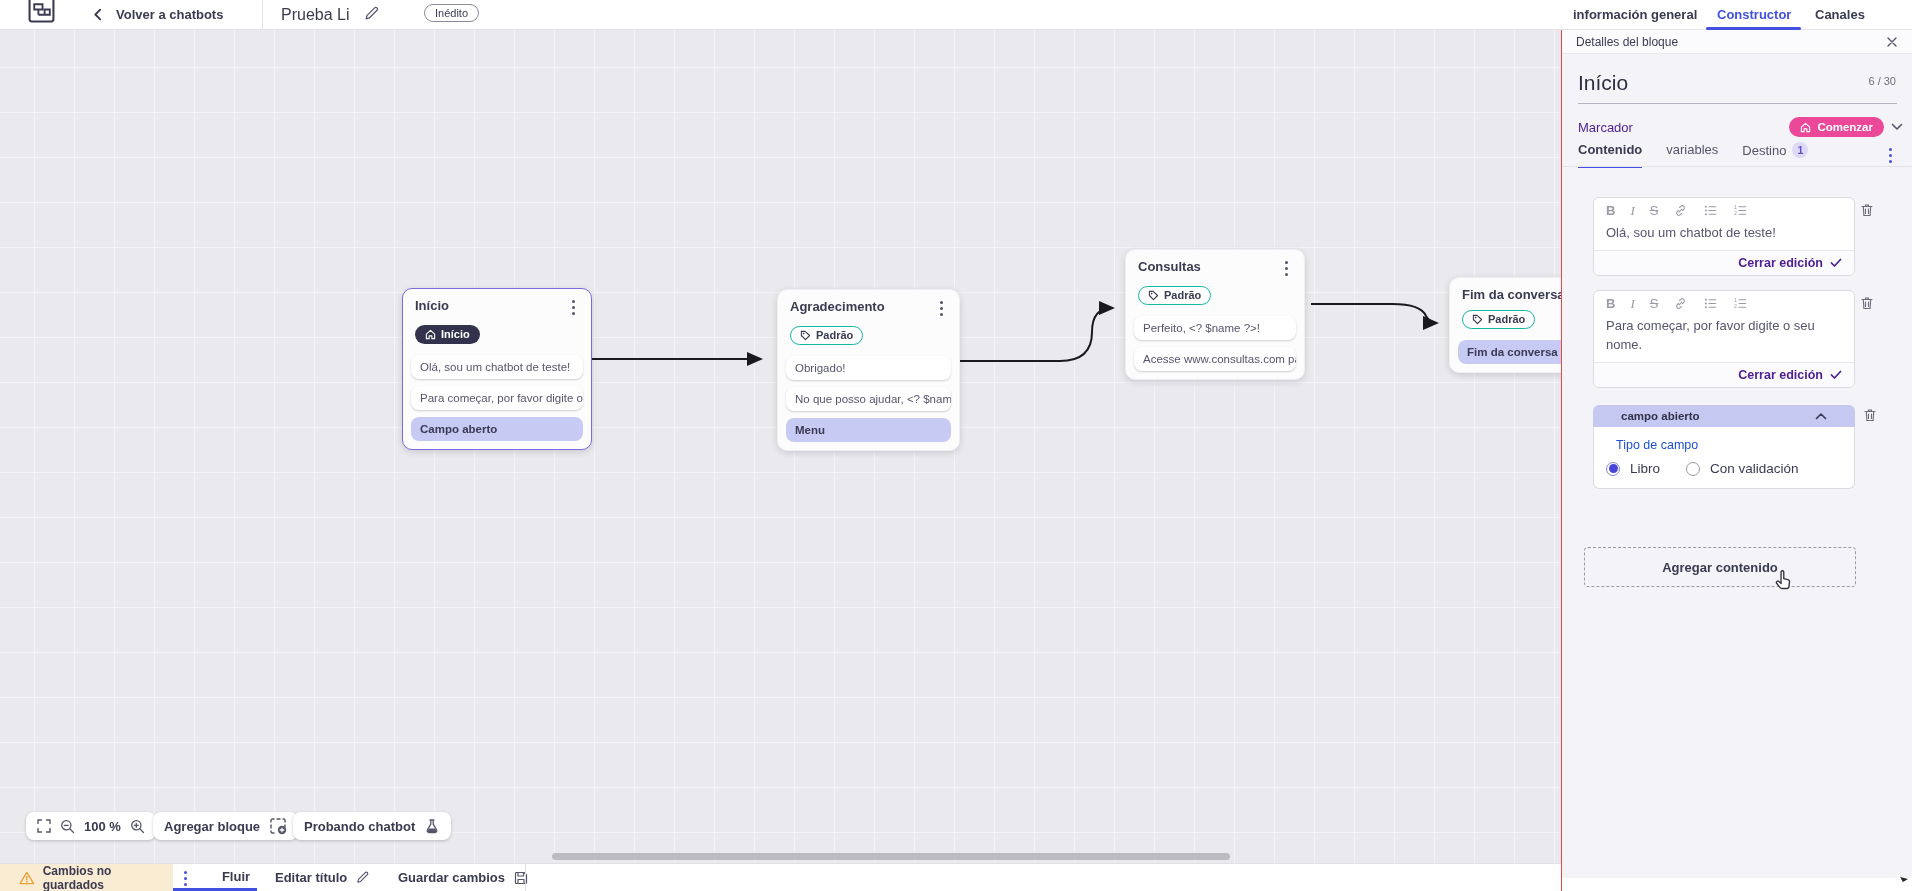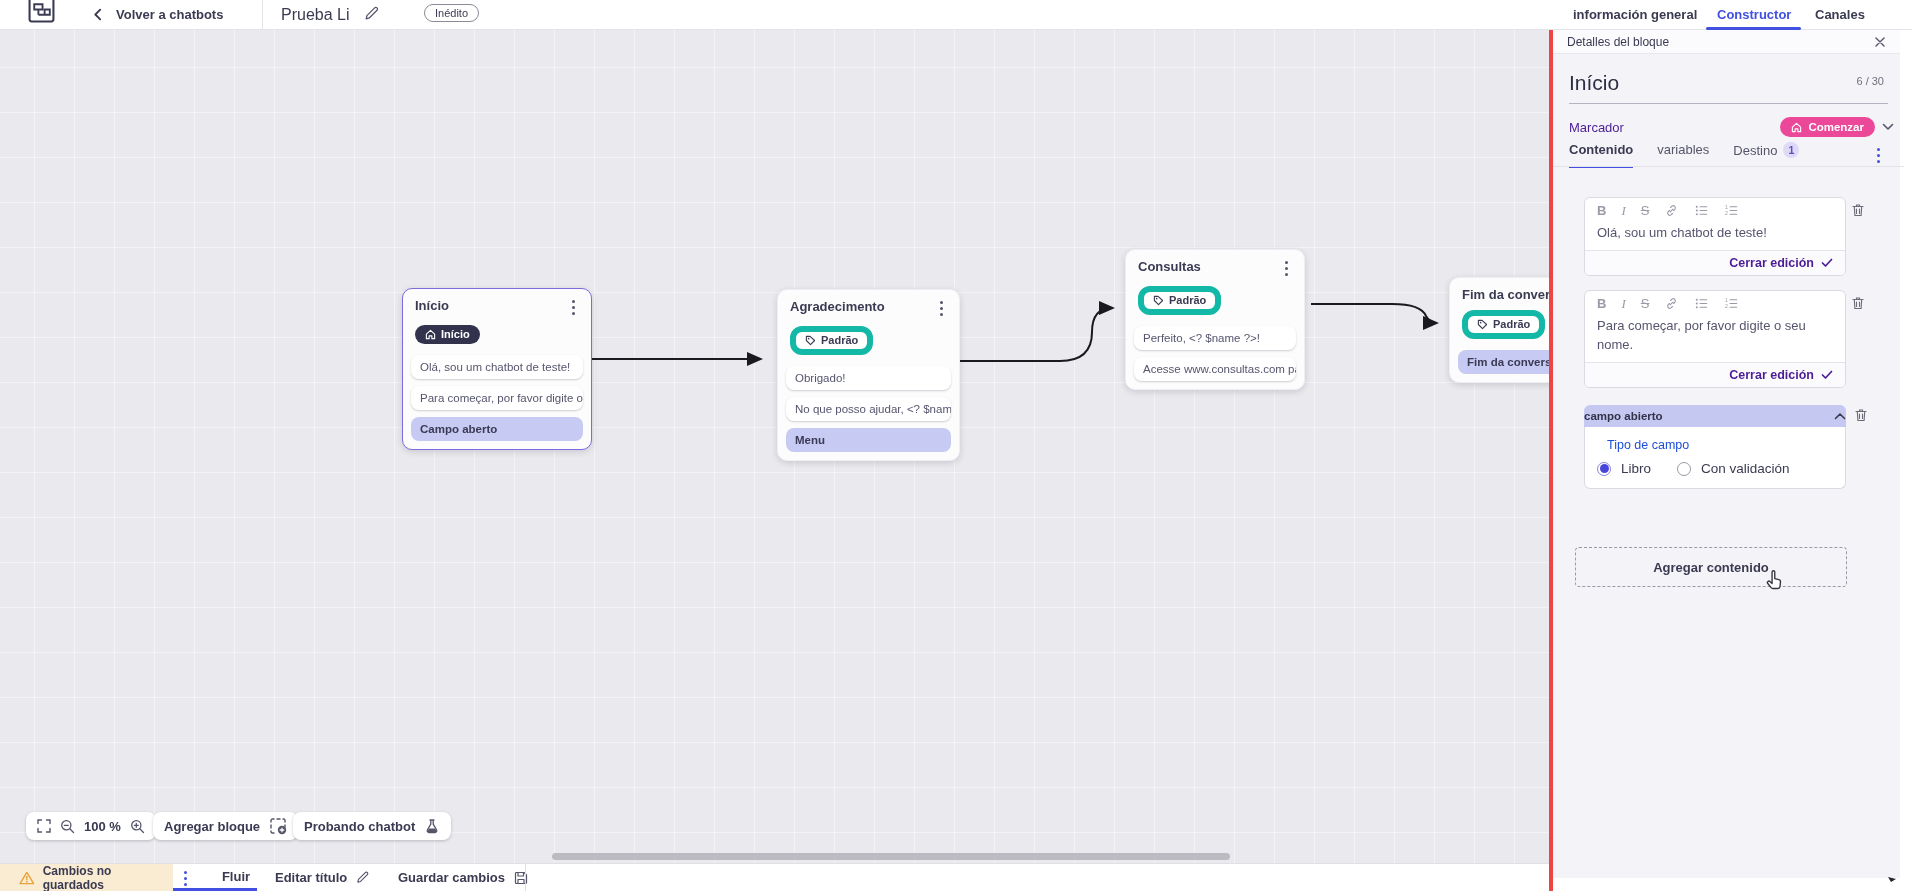--- a/index.html
+++ b/index.html
@@ -29,40 +29,40 @@
   .node{position:absolute;background:#fcfcfd;border:1px solid #efeef3;border-radius:10px;
     box-shadow:0 2px 6px rgba(40,40,60,.16);padding:9px 8px 8px}
   .node.selected{border:1.6px solid #7d6ce0}
   .node-head{display:flex;justify-content:space-between;align-items:flex-start;padding:0 4px}
   .node-title{font-size:13px;font-weight:bold;color:#3a3a52;white-space:nowrap}
   .kebab{display:flex;flex-direction:column;gap:3px;padding:2px 4px;cursor:pointer}
   .kebab i{width:3px;height:3px;border-radius:50%;background:#55556a}
   .kebab.blue i{background:#4150e0}
   .badge{display:inline-flex;align-items:center;gap:5px;margin:8px 0 0 4px;font-size:11px;font-weight:bold;line-height:1}
   .badge.dark{background:#32324c;color:#fff;border-radius:12px;padding:4px 10px}
-  .badge.outline{border:6px solid #14b8a6;color:#3a3a52;background:#fff;border-radius:12px;padding:3px 9px}
+  .badge.outline{border:1px solid #14b8a6;color:#3a3a52;background:#fff;border-radius:12px;padding:3px 9px}
   .items{margin-top:11px;display:flex;flex-direction:column;gap:7px}
   .item{background:#fff;border-radius:8px;box-shadow:0 1px 2px rgba(40,40,60,.22);
     padding:6px 9px;font-size:11.5px;color:#55556e;white-space:nowrap;overflow:hidden;cursor:pointer}
   .item.hl{background:#c7caf2;color:#3a3a55;font-weight:bold;box-shadow:none}
   
   .ctrl-card{position:absolute;background:#fff;border-radius:8px;box-shadow:0 1px 3px rgba(40,40,60,.25);
     height:28px;display:flex;align-items:center;gap:9px;padding:12px 11px;font-size:13px;font-weight:bold;color:#3a3a52}
   .ctrl-icon{color:#55556a;cursor:pointer;display:flex;align-items:center}
   .hscroll{position:absolute;left:552px;top:823px;width:678px;height:7px;background:#bcbbc1;border-radius:4px;cursor:pointer}
   
   .bottombar{position:absolute;left:0;bottom:0;width:1561px;height:28px;background:#fff;border-top:1px solid #e0dfe4;z-index:25}
   .unsaved{position:absolute;left:0;top:0;width:173px;height:27px;background:#faecd2;display:flex;align-items:center;gap:8px;padding-left:19px;font-size:12px;font-weight:bold;color:#3a3a52}
   .bb-kebab{position:absolute;left:180px;top:5px}
   .bb-tab{position:absolute;left:173px;top:0;width:84px;height:27px;display:flex;align-items:center;justify-content:center;
     font-size:13px;font-weight:bold;color:#3a3a52;border-bottom:3px solid #4150e0;cursor:pointer}
   .bb-action{position:absolute;top:0;height:27px;display:flex;align-items:center;gap:8px;font-size:13px;font-weight:bold;color:#3a3a52;cursor:pointer}
   .bb-divider{position:absolute;left:525px;top:0;width:1px;height:27px;background:#e0dfe4}
   
-  .panel{position:absolute;top:30px;right:12px;width:351px;height:861px;background:#f4f3f8;border-left:4px solid #ef4444;z-index:40}
+  .panel{position:absolute;top:30px;right:0;width:351px;height:861px;background:#f4f3f8;border-left:1px solid #ef4444;z-index:40}
   .panel-head{height:24px;background:#fbfafd;border-bottom:1px solid #e8e7ee;display:flex;align-items:center;justify-content:space-between;padding:0 14px}
   .panel-head-title{font-size:12px;color:#3a3a52}
   .close-x{color:#55556a;cursor:pointer}
   .block-name{position:absolute;left:16px;top:41px;font-size:21px;color:#2e2e44}
   .char-count{position:absolute;right:16px;top:45px;font-size:11px;color:#70707e}
   .name-underline{position:absolute;left:16px;top:73px;width:319px;border-bottom:1px solid #b5b4c0}
   .marker-row{position:absolute;left:16px;top:84px;width:325px;height:26px;display:flex;align-items:center;justify-content:space-between}
   .marker-label{font-size:13px;color:#4c1d95}
   .marker-right{display:flex;align-items:center;gap:7px}
   .marker-pill{display:inline-flex;align-items:center;gap:6px;background:#ec4899;color:#fff;font-size:11.5px;font-weight:bold;border-radius:13px;padding:4px 11px;cursor:pointer}
@@ -75,21 +75,21 @@
   .ecard{position:absolute;left:31px;width:262px;background:#fff;border:1px solid #dbdae2;border-radius:6px;overflow:hidden}
   .ecard-toolbar{display:flex;align-items:center;gap:15px;height:25px;padding:0 12px;color:#9b9aa8}
   .tbar-btn{font-size:13px;cursor:pointer;display:flex;align-items:center}
   .tbar-b{font-weight:bold}
   .tbar-i{font-style:italic;font-family:"Liberation Serif",serif}
   .tbar-s{text-decoration:line-through}
   .ecard-text{padding:1px 12px 7px;font-size:13px;color:#55556e;line-height:1.45;min-height:18px;cursor:text}
   .ecard-foot{border-top:1px solid #e5e4ea;background:#fbfbfd;height:25px;display:flex;align-items:center;justify-content:flex-end;gap:7px;padding-right:12px;color:#4c1d95;font-size:12.5px;font-weight:bold;cursor:pointer}
   .trash{position:absolute;color:#6b6b78;cursor:pointer}
   .fsec{position:absolute;left:31px;top:375px;width:262px}
-  .fsec-head{height:22px;background:#c5c8f1;border-radius:6px 6px 0 0;display:flex;align-items:center;justify-content:space-between;padding:0 0;cursor:pointer}
+  .fsec-head{height:22px;background:#c5c8f1;border-radius:6px 6px 0 0;display:flex;align-items:center;justify-content:space-between;padding:0 28px;cursor:pointer}
   .fsec-title{font-size:11.5px;font-weight:bold;color:#32324a}
   .fsec-body{background:#fff;border:1px solid #dbdae2;border-top:none;border-radius:0 0 6px 6px;padding:9px 12px 12px}
   .ftype-label{font-size:12.5px;color:#1d4ed8;margin:2px 0 0 10px}
   .radio-row{display:flex;align-items:center;gap:10px;margin-top:9px}
   .radio{width:14px;height:14px;border-radius:50%;border:1.5px solid #9a99a6;background:#fff;display:flex;align-items:center;justify-content:center;cursor:pointer;flex:none}
   .radio.sel{border-color:#8886d8}
   .radio.sel i{width:9px;height:9px;border-radius:50%;background:#4845d8}
   .radio-label{font-size:13.5px;color:#3a3a52;margin-right:16px;cursor:pointer}
   .fhelper{margin-top:12px;font-size:12px;color:#a3a2ae;line-height:1.5}
   .add-content{position:absolute;left:22px;top:517px;width:272px;height:40px;border:1px dashed #9a99a6;border-radius:4px;

